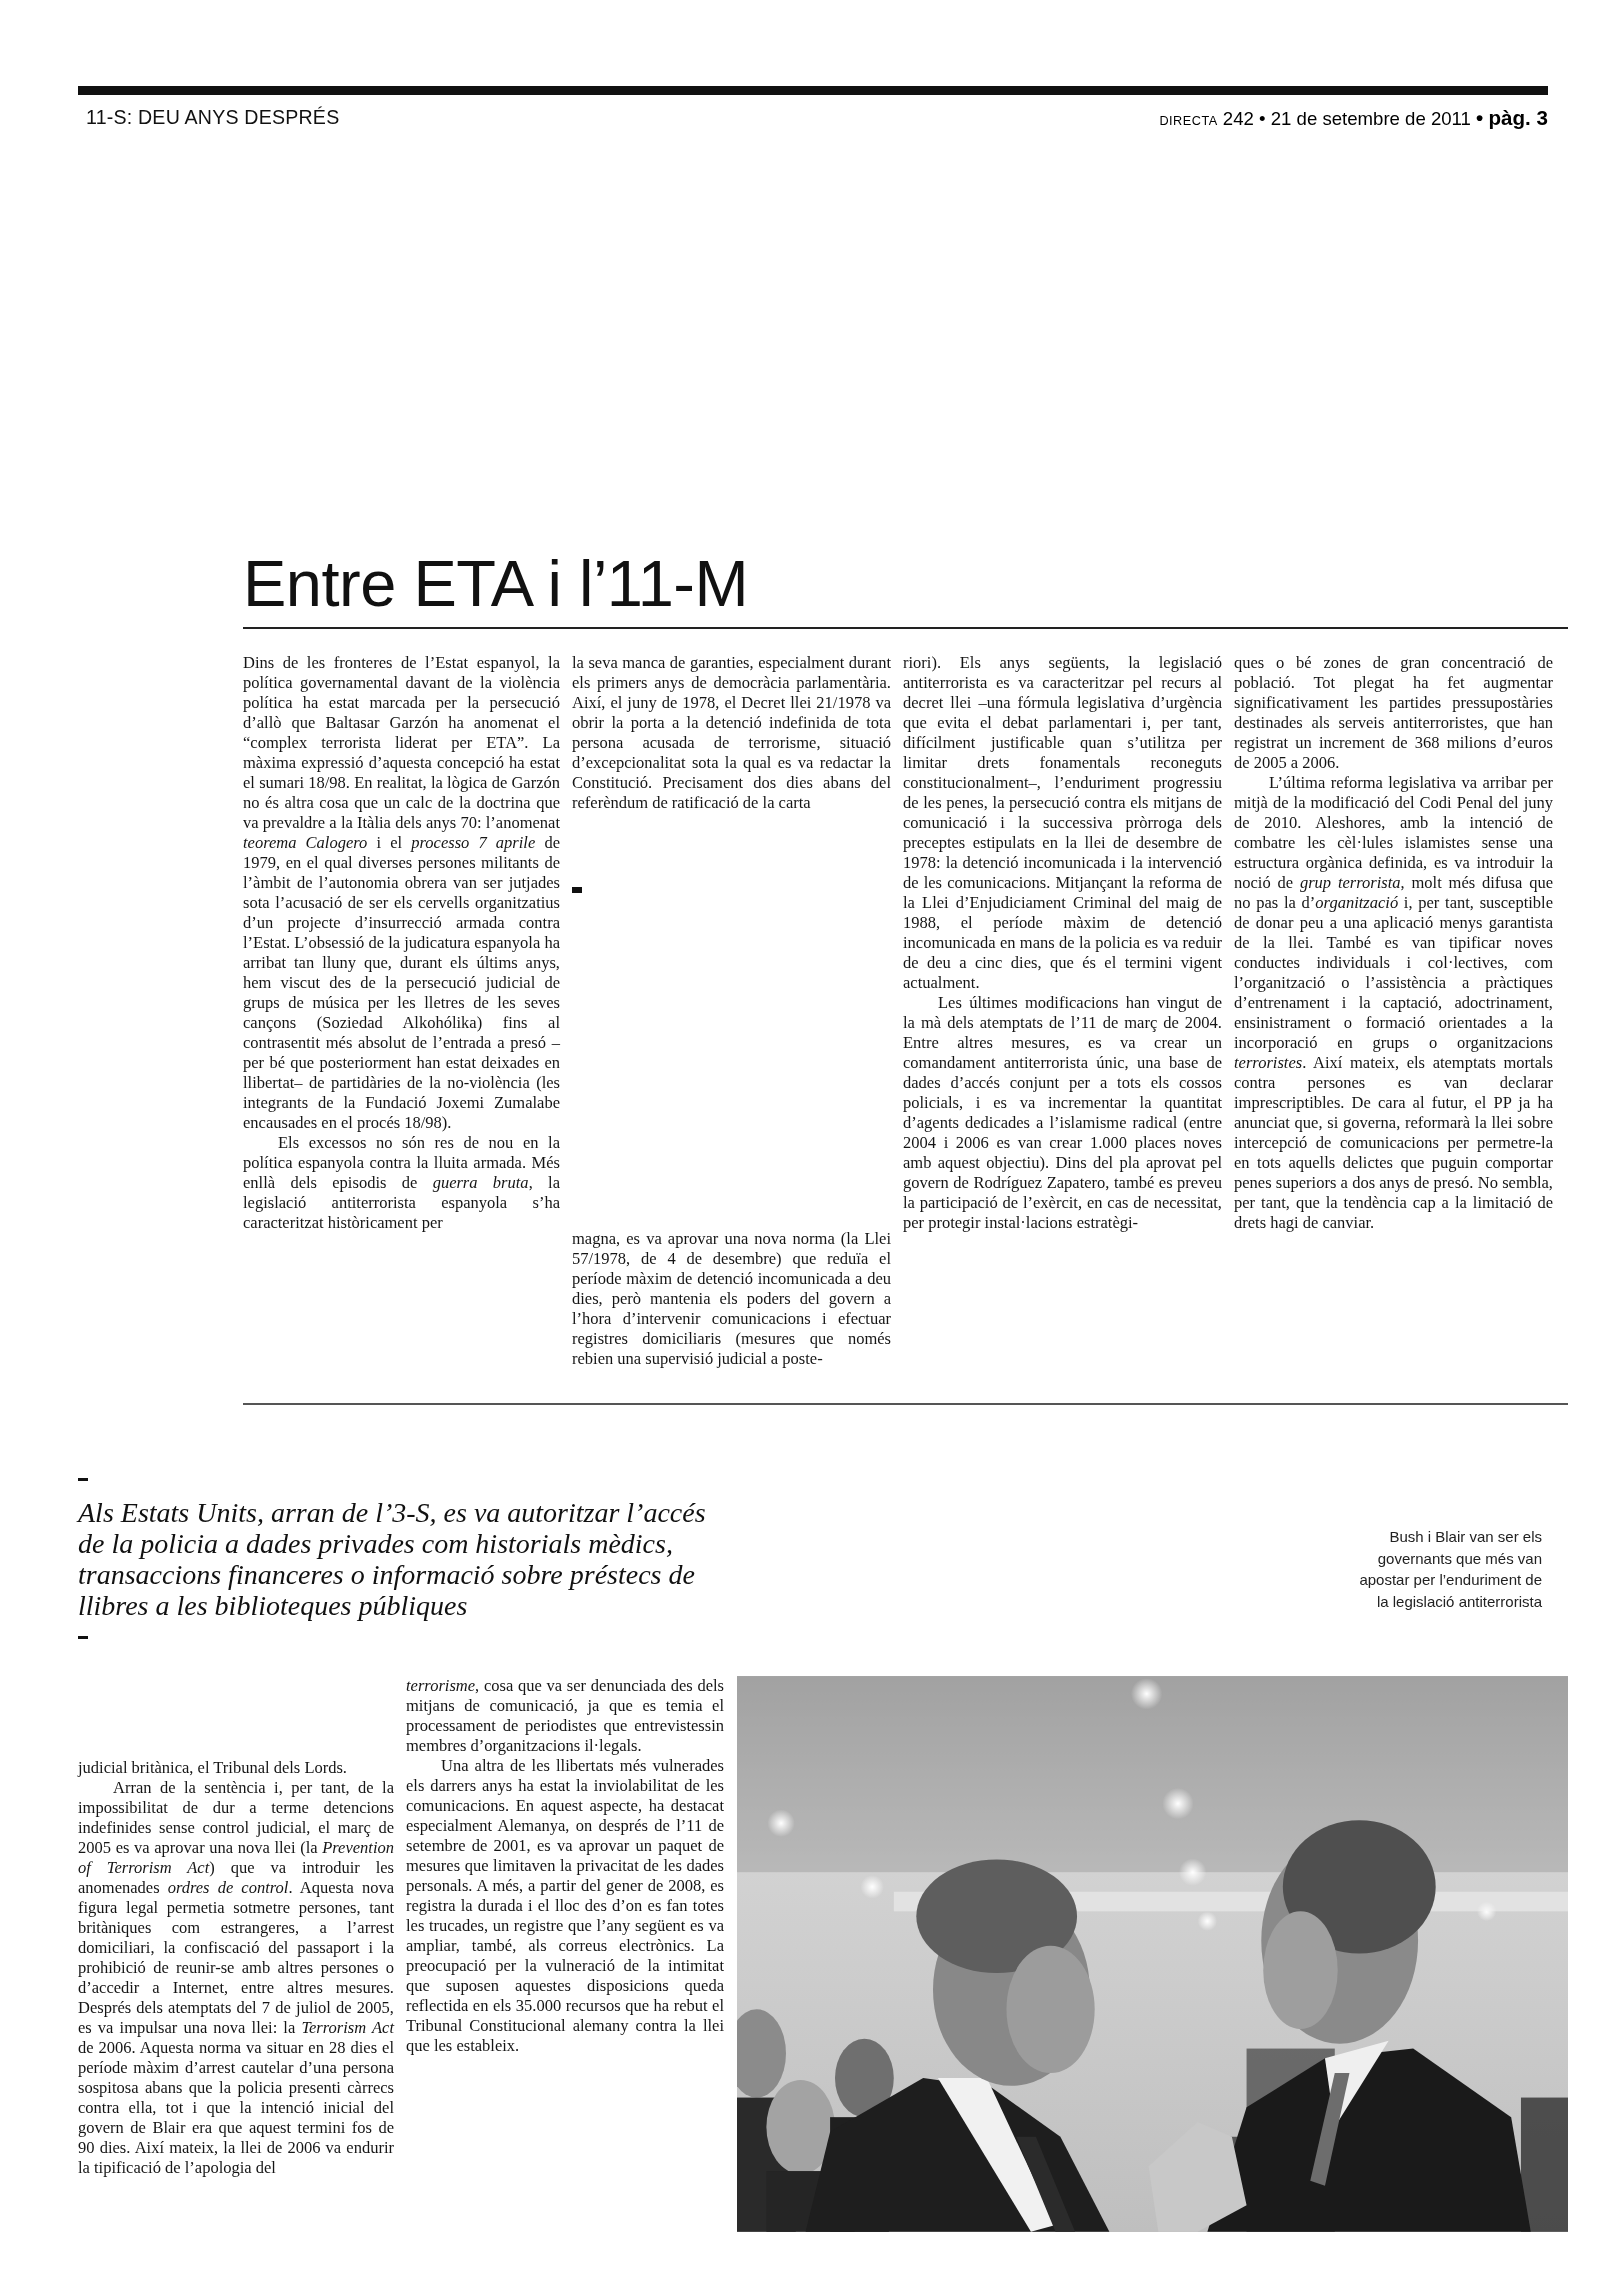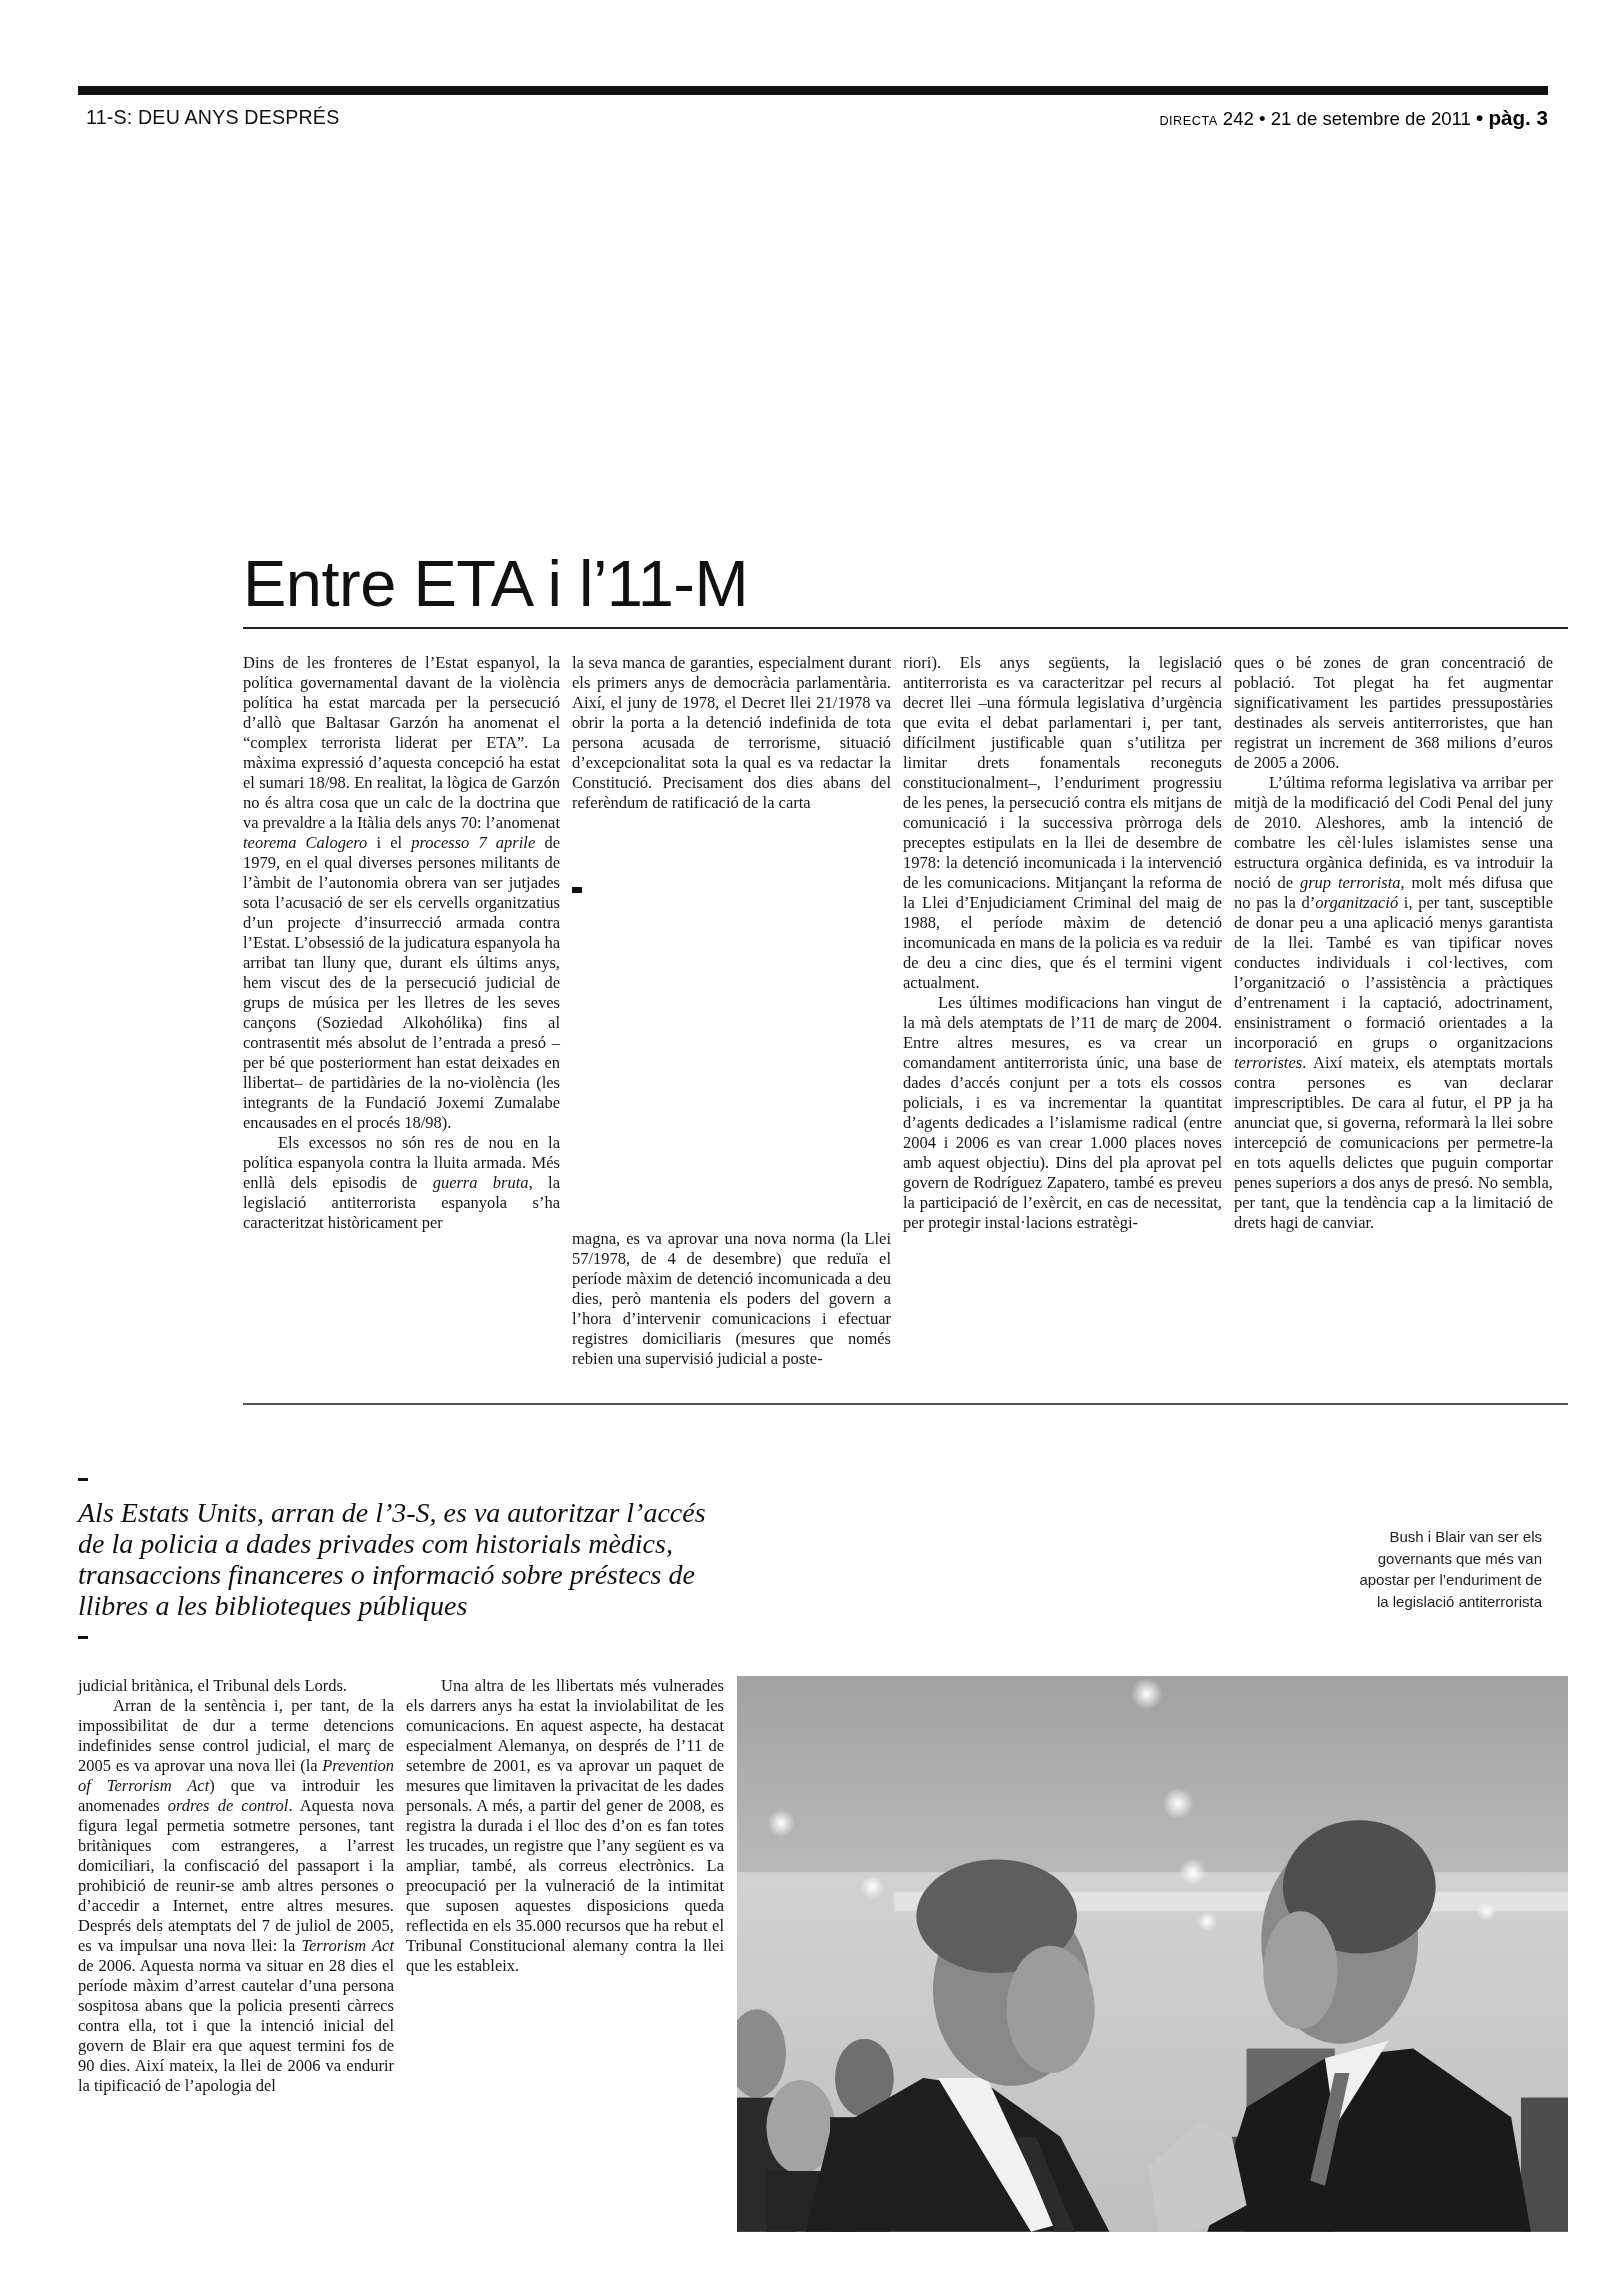--- a/index.html
+++ b/index.html
@@ -88,26 +88,27 @@
 <div class="mid-rule"></div>
 
 <div class="pullquote pq2 serif">
   <span class="pq-dash"></span>
   <div class="pq-text">Als Estats Units, arran de l’3-S, es va autoritzar l’accés de la policia a dades privades com historials mèdics, transaccions financeres o informació sobre préstecs de llibres a les biblioteques públiques</div>
   <span class="pq-dash"></span>
 </div>
 
 <div class="caption sans">Bush i Blair van ser els governants que més van apostar per l’enduriment de la legislació antiterrorista</div>
 
-<div class="col serif" style="left:78px; top:1676px; width:316px;">
+<div class="col serif" style="left:78px; top:1758px; width:316px;">
     <p><span>judicial britànica, el Tribunal dels Lords.</span></p>
     <p class="indent"><span>Arran de la sentència i, per tant, de la impossibilitat de dur a terme detencions indefinides sense control judicial, el març de 2005 es va aprovar una nova llei (la </span><i>Prevention of Terrorism Act</i><span>) que va introduir les anomenades </span><i>ordres de control</i><span>. Aquesta nova figura legal permetia sotmetre persones, tant britàniques com estrangeres, a l’arrest domiciliari, la confiscació del passaport i la prohibició de reunir-se amb altres persones o d’accedir a Internet, entre altres mesures. Després dels atemptats del 7 de juliol de 2005, es va impulsar una nova llei: la </span><i>Terrorism Act</i><span> de 2006. Aquesta norma va situar en 28 dies el període màxim d’arrest cautelar d’una persona sospitosa abans que la policia presenti càrrecs contra ella, tot i que la intenció inicial del govern de Blair era que aquest termini fos de 90 dies. Així mateix, la llei de 2006 va endurir la tipificació de l’apologia del</span></p>
   </div>
 
 <div class="col serif" style="left:406px; top:1676px; width:318px;">
+    <p><i>terrorisme</i><span>, cosa que va ser denunciada des dels mitjans de comunicació, ja que es temia el processament de periodistes que entrevistessin membres d’organitzacions il·legals.</span></p>
     <p class="indent"><span>Una altra de les llibertats més vulnerades els darrers anys ha estat la inviolabilitat de les comunicacions. En aquest aspecte, ha destacat especialment Alemanya, on després de l’11 de setembre de 2001, es va aprovar un paquet de mesures que limitaven la privacitat de les dades personals. A més, a partir del gener de 2008, es registra la durada i el lloc des d’on es fan totes les trucades, un registre que l’any següent es va ampliar, també, als correus electrònics. La preocupació per la vulneració de la intimitat que suposen aquestes disposicions queda reflectida en els 35.000 recursos que ha rebut el Tribunal Constitucional alemany contra la llei que les estableix.</span></p>
   </div>
 
 <div class="photo" aria-label="George W. Bush i Tony Blair conversant en una sala">
   <svg width="831" height="556" viewBox="0 0 848 567">
     <defs>
       <linearGradient id="bg" x1="0" y1="0" x2="0" y2="1">
         <stop offset="0" stop-color="#a9a9a9"></stop>
         <stop offset="0.35" stop-color="#d2d2d2"></stop>
         <stop offset="1" stop-color="#bfbfbf"></stop>

